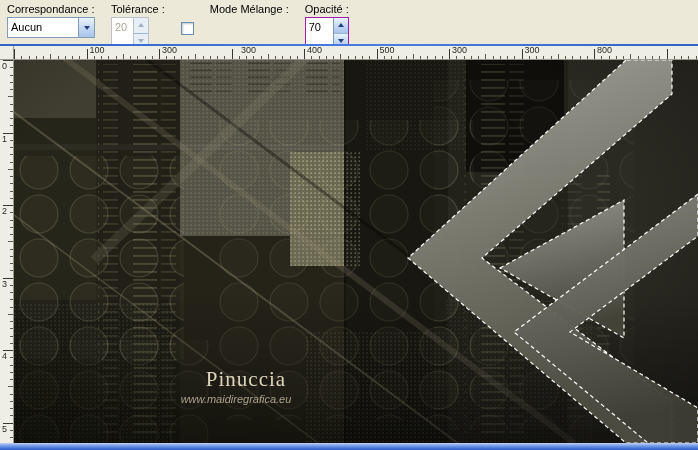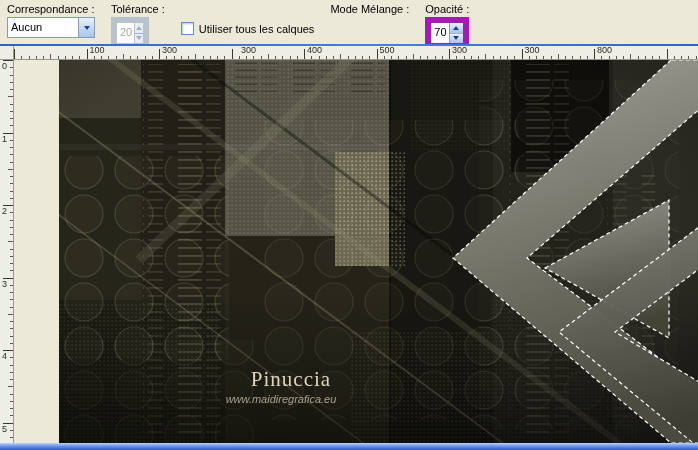--- a/index.html
+++ b/index.html
@@ -15,21 +15,21 @@
     height:44px;flex:none;display:flex;align-items:flex-start;
     padding:3px 0 0 7px;gap:16px;background:#ece9d8;
   }
   .tgroup{display:flex;flex-direction:column;gap:2px;}
   .tlabel{font-size:11px;color:#000;white-space:nowrap;}
   .combo{display:flex;height:21px;border:1px solid #7f9db9;background:#fff;align-items:stretch;}
   .combo-text{flex:1;font-size:11px;padding:3px 3px 0 3px;color:#000;white-space:nowrap;overflow:hidden;}
   .combo-btn{width:16px;background:linear-gradient(#eaf3fd,#c0d5f4 60%,#a9c4ec);border-left:1px solid #7f9db9;display:flex;align-items:center;justify-content:center;}
   .tri-down{width:0;height:0;border-left:3px solid transparent;border-right:3px solid transparent;border-top:4px solid #23407c;}
   .tri-up{width:0;height:0;border-left:3px solid transparent;border-right:3px solid transparent;border-bottom:4px solid #23407c;}
-  .spin{display:flex;height:32px;border:6px solid #a21caf;background:#fff;}
+  .spin{display:flex;height:32px;border:1px solid #a21caf;background:#fff;}
   .spin-field{font-size:11px;padding:3px 2px 0 3px;color:#000;}
   .spin-btns{display:flex;flex-direction:column;width:15px;border-left:1px solid #7f9db9;}
   .spin-btn{flex:1;display:flex;align-items:center;justify-content:center;background:linear-gradient(#eaf3fd,#c0d5f4 60%,#a9c4ec);}
   .spin-btn + .spin-btn{border-top:1px solid #9db5d3;}
   .spin.disabled{border-color:#b8c2cc;}
   .spin.disabled .spin-field{color:#aaa795;}
   .spin.disabled .spin-btns{border-left-color:#b8c2cc;}
   .spin.disabled .spin-btn{background:#e8eef5;}
   .spin.disabled .tri-up{border-bottom-color:#9fb0c4;}
   .spin.disabled .tri-down{border-top-color:#9fb0c4;}
@@ -46,21 +46,21 @@
   .h-ruler .tick.mid{height:5px;}
   .h-ruler .tick.major{height:10px;background:#3a382e;}
   .rlabel{position:absolute;top:0;font-size:9px;color:#2c2a22;line-height:9px;}
   .main{flex:1;display:flex;min-height:0;}
   .v-ruler{width:14px;flex:none;position:relative;background:#efeee6;border-right:1px solid #9a988c;overflow:hidden;}
   .v-ruler .tick{position:absolute;right:0;height:1px;width:3px;background:#5a584e;}
   .v-ruler .tick.mid{width:5px;}
   .v-ruler .tick.major{width:10px;background:#3a382e;}
   .v-ruler .rlabel{left:2px;}
   
-  .canvas{flex:1;position:relative;background:#8b5cf6;overflow:hidden;margin-left:45px;}
+  .canvas{flex:1;position:relative;background:#8b5cf6;overflow:hidden;}
   .canvas svg{position:absolute;inset:0;display:block;}
 </style>
 </head>
 <body>
 
 <div class="app">
 
   <div class="toolbar">
 
     <div class="tgroup">
@@ -83,21 +83,20 @@
             </span>
           <span class="spin-btn">
               <span class="tri-down"></span>
             </span>
         </span>
       </div>
     </div>
 
     <div class="tgroup chk-group">
       <span class="checkbox"></span>
-      <span class="tlabel">Utiliser tous les calques</span>
     </div>
 
     <div class="tgroup">
       <span class="tlabel">Mode Mélange :</span>
     </div>
 
     <div class="tgroup">
       <span class="tlabel">Opacité :</span>
       <div class="spin" style="width:44px;">
         <span class="spin-field" style="flex:1;">70</span>

